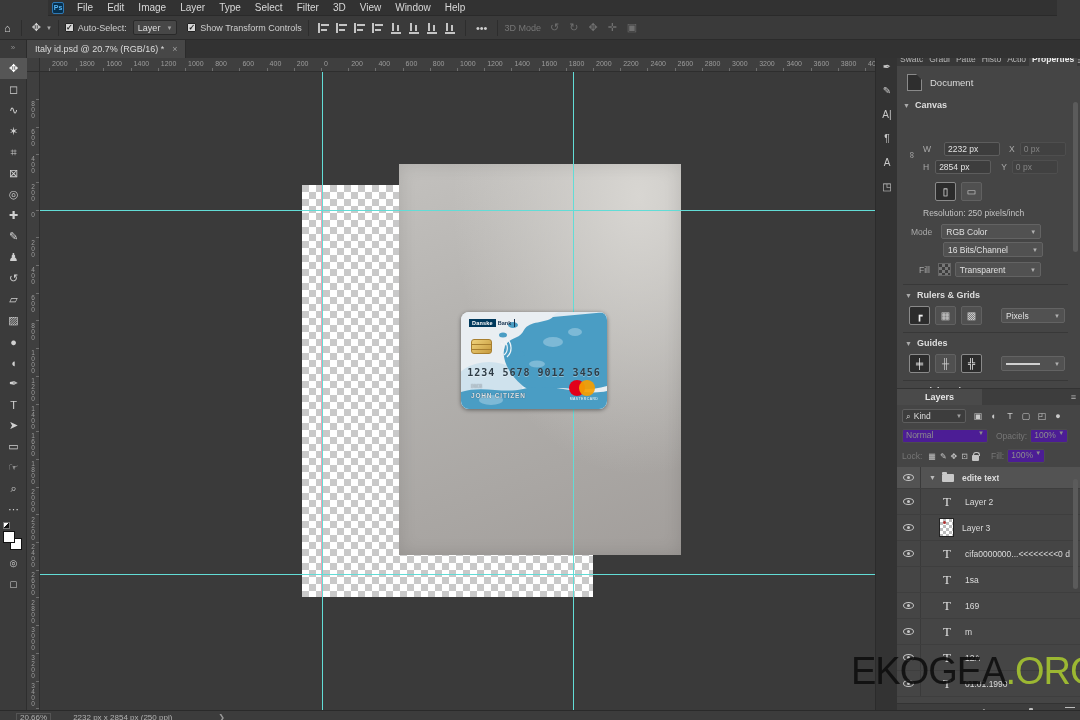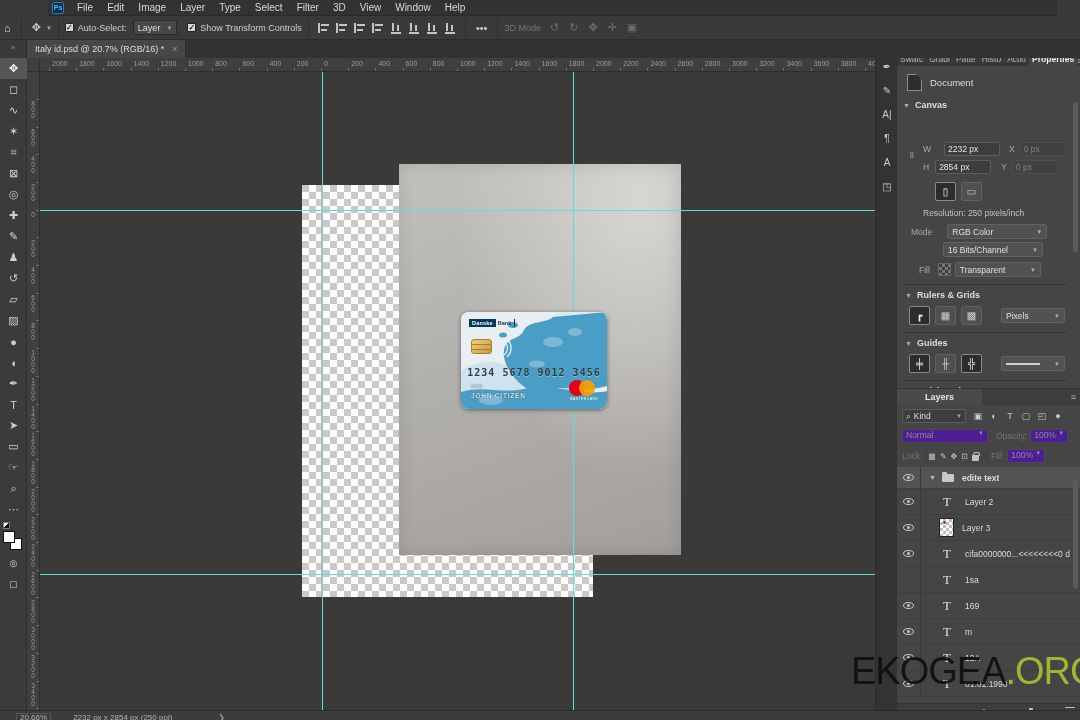--- a/index.html
+++ b/index.html
@@ -470,21 +470,21 @@
       </div>
       <div class="prow" style="left:38px;top:116px;">
         <span class="pbtn active">▯</span>
         <span class="pbtn">▭</span>
       </div>
       <div class="prow" style="left:26px;top:142px;">
         <span style="color:#c3c3c3;font-size:8.5px;">Resolution: 250 pixels/inch</span>
       </div>
       <div class="prow" style="left:14px;top:158px;justify-content:space-between;">
         <span class="plabel">Mode</span>
-        <span class="pselect" style="width:100px;margin-left:15px;">
+        <span class="pselect" style="width:100px;margin-left:9px;">
           <span>RGB Color</span>
           <span class="dd-caret">▼</span>
         </span>
       </div>
       <div class="prow" style="left:46px;top:176px;">
         <span class="pselect" style="width:100px;">
           <span>16 Bits/Channel</span>
           <span class="dd-caret">▼</span>
         </span>
       </div>

